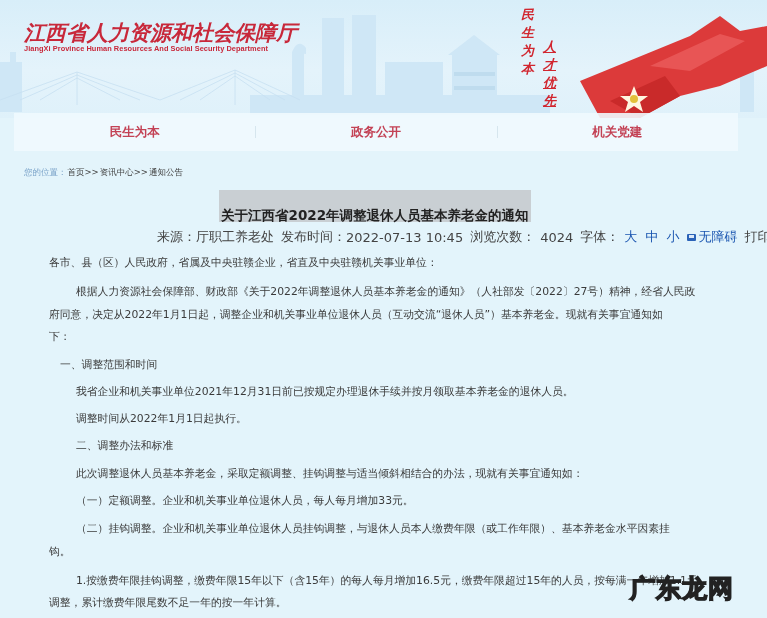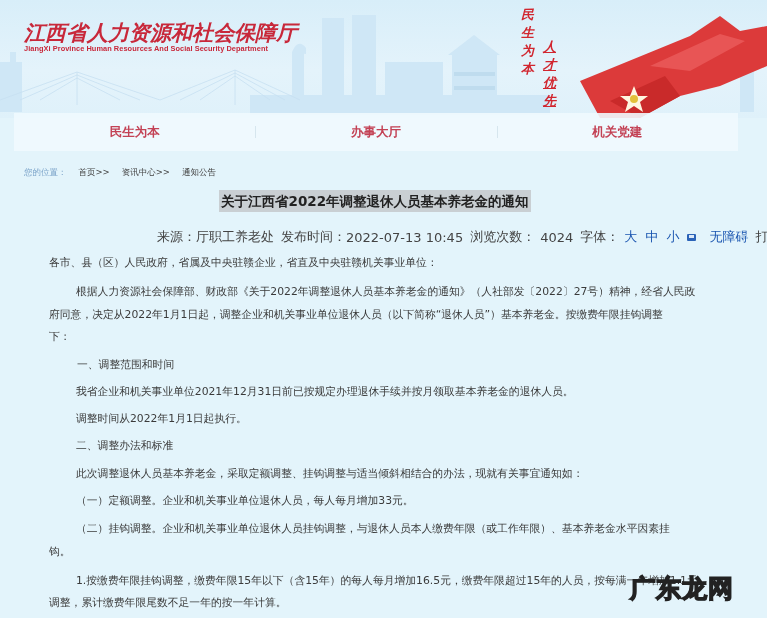--- a/index.html
+++ b/index.html
@@ -43,36 +43,36 @@
   .nav-item {
     flex: 1; text-align: center; font-size: 12.5px; font-weight: bold; color: #c34255;
     position: relative; cursor: pointer;
   }
   .nav-item + .nav-item::before {
     content: ""; position: absolute; left: 0; top: 2px; width: 1px; height: 12px; background: #d6e6ee;
   }
 
   .breadcrumb {
     position: absolute; left: 24px; top: 167px; font-size: 8.5px; color: #444;
-    display: flex; gap: 12px; white-space: nowrap;
+    display: flex; gap: 1px; white-space: nowrap;
   }
   .breadcrumb .lbl { color: #7ba3c9; }
 
   .article-title {
     position: absolute; left: 219px; top: 190px; height: 22px;
     font-size: 13.5px; font-weight: bold; color: #222;
-    background: #c9cfd3; padding: 2px 2px; line-height: 18px; white-space: nowrap;
+    background: #c9cfd3; padding: 16px 2px; line-height: 18px; white-space: nowrap;
   }
   .meta {
     position: absolute; left: 157px; top: 228px; font-size: 13px; color: #444;
     white-space: nowrap; display: flex; align-items: center;
   }
   .meta .gap { display: inline-block; width: 7px; }
   .meta .fs { color: #1a55b0; margin-left: 5px; letter-spacing: 2px; cursor: pointer; }
-  .meta .a11y { color: #1a55b0; margin-left: 5px; cursor: pointer; display: inline-flex; align-items: center; gap: 14px; }
+  .meta .a11y { color: #1a55b0; margin-left: 5px; cursor: pointer; display: inline-flex; align-items: center; gap: 3px; }
   .meta .mon {
     display: inline-block; width: 9px; height: 7px; background: #2b63b8; border-radius: 1px; position: relative;
   }
   .meta .mon::after { content: ""; position: absolute; left: 2px; top: 1px; width: 5px; height: 3px; background: #dbe8f7; }
 
   .content {
     position: absolute; left: 49px; top: 252px; width: 690px;
     font-size: 10.8px; color: #3a3a3a;
   }
   .p { position: absolute; white-space: nowrap; }
@@ -114,21 +114,21 @@
     <path d="M10 75 L120 30 L150 10 L170 25 L197 20 L197 60 L150 80 L110 90 L70 112 L30 112 Z" fill="#dc3a3a"></path>
     <path d="M80 60 L150 28 L175 35 L120 65 Z" fill="#e85555"></path>
     <path d="M40 95 L95 70 L110 90 L70 112 Z" fill="#c92a2a"></path>
     <polygon points="64,80 68,90 78,90 70,96 73,106 64,100 55,106 58,96 50,90 60,90" fill="#fff6e0"></polygon>
     <circle cx="64" cy="93" r="4" fill="#e3c03a"></circle>
   </svg>
 </div>
 
 <div class="nav">
   <div class="nav-item">民生为本</div>
-  <div class="nav-item">办事大厅</div>
+  <div class="nav-item">政务公开</div>
   <div class="nav-item">机关党建</div>
 </div>
 
 <div class="breadcrumb">
   <span class="lbl">您的位置：</span>
   <span>首页&gt;&gt;</span>
   <span>资讯中心&gt;&gt;</span>
   <span>通知公告</span>
 </div>
 
@@ -150,23 +150,23 @@
     <span class="mon"></span>
     <span>无障碍</span>
   </span>
   <span class="gap"></span>
   <span>打印：?</span>
 </div>
 
 <div class="content">
   <div class="p" style="left:0;top:4px">各市、县（区）人民政府，省属及中央驻赣企业，省直及中央驻赣机关事业单位：</div>
   <div class="p" style="left:27px;top:33px">根据人力资源社会保障部、财政部《关于2022年调整退休人员基本养老金的通知》（人社部发〔2022〕27号）精神，经省人民政</div>
-  <div class="p" style="left:0;top:56px">府同意，决定从2022年1月1日起，调整企业和机关事业单位退休人员（以下简称“退休人员”）基本养老金。按缴费年限挂钩调整</div>
+  <div class="p" style="left:0;top:56px">府同意，决定从2022年1月1日起，调整企业和机关事业单位退休人员（互动交流“退休人员”）基本养老金。现就有关事宜通知如</div>
   <div class="p" style="left:0;top:78px">下：</div>
-  <div class="p" style="left:28px;top:106px">一、调整范围和时间</div>
+  <div class="p" style="left:11px;top:106px">一、调整范围和时间</div>
   <div class="p" style="left:27px;top:133px">我省企业和机关事业单位2021年12月31日前已按规定办理退休手续并按月领取基本养老金的退休人员。</div>
   <div class="p" style="left:27px;top:160px">调整时间从2022年1月1日起执行。</div>
   <div class="p" style="left:27px;top:187px">二、调整办法和标准</div>
   <div class="p" style="left:27px;top:215px">此次调整退休人员基本养老金，采取定额调整、挂钩调整与适当倾斜相结合的办法，现就有关事宜通知如：</div>
   <div class="p" style="left:27px;top:242px">（一）定额调整。企业和机关事业单位退休人员，每人每月增加33元。</div>
   <div class="p" style="left:27px;top:270px">（二）挂钩调整。企业和机关事业单位退休人员挂钩调整，与退休人员本人缴费年限（或工作年限）、基本养老金水平因素挂</div>
   <div class="p" style="left:0;top:293px">钩。</div>
   <div class="p" style="left:27px;top:322px">1.按缴费年限挂钩调整，缴费年限15年以下（含15年）的每人每月增加16.5元，缴费年限超过15年的人员，按每满一年增加1.1元</div>
   <div class="p" style="left:0;top:344px">调整，累计缴费年限尾数不足一年的按一年计算。</div>
 </div>

